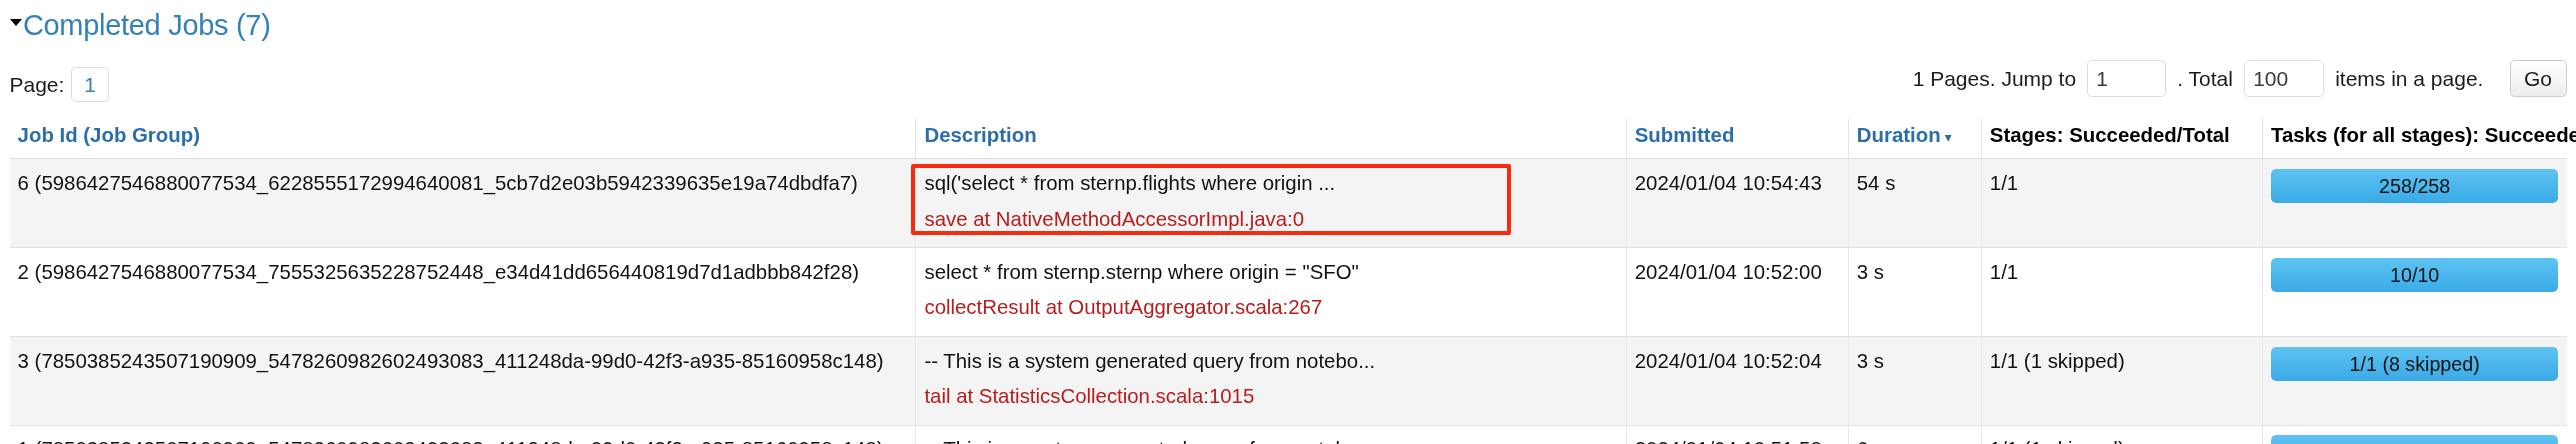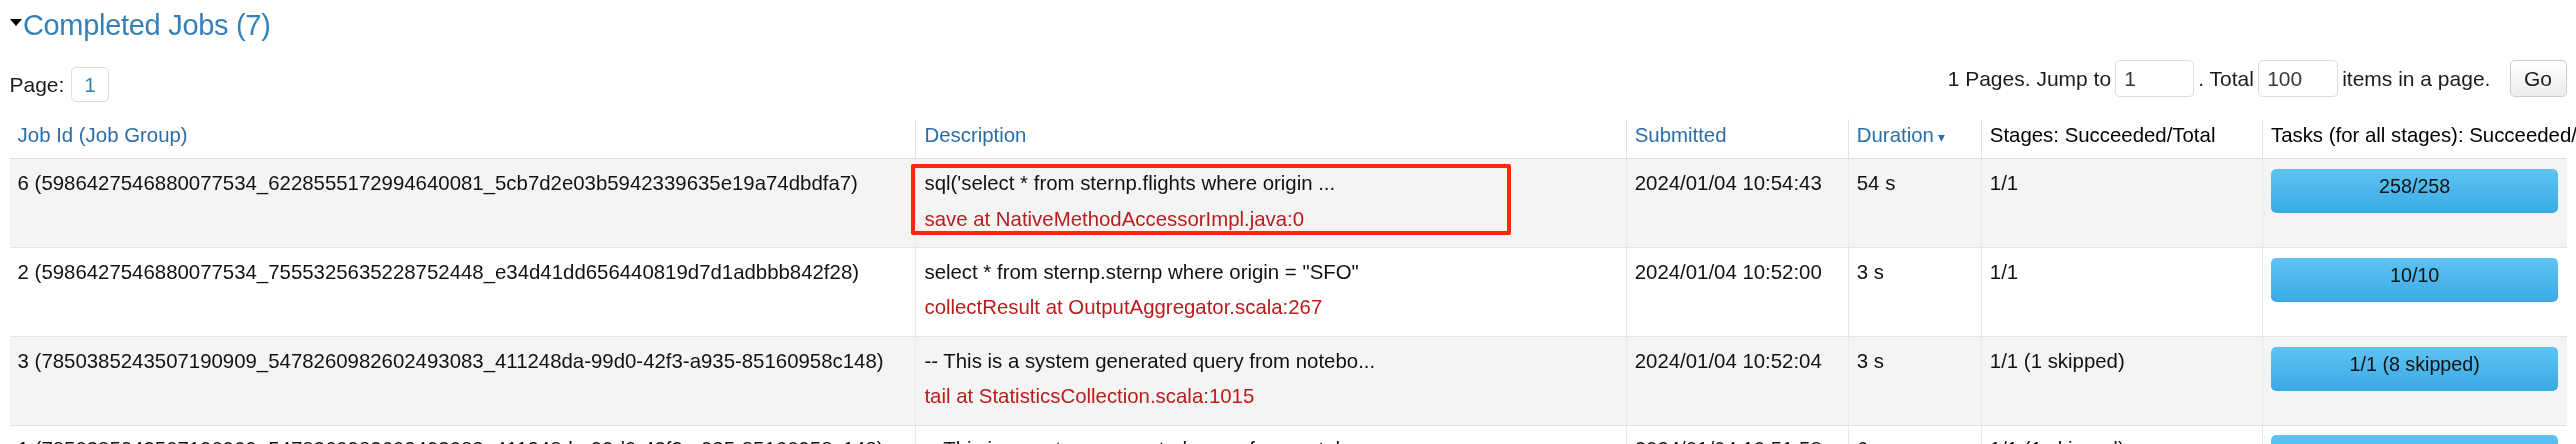--- a/index.html
+++ b/index.html
@@ -87,21 +87,21 @@
     box-sizing: border-box;
   }
 
   .pager-right {
     position: absolute;
     right: 9.5px;
     top: 0;
     display: flex;
     align-items: center;
     white-space: nowrap;
-    gap: 0;
+    gap: 7px;
   }
   .pager-right .txt {
     font-size: 21px;
     color: #1c1c1c;
     line-height: 1;
     padding: 0 4.1px;
   }
   .pager-input {
     width: 79px;
     height: 37px;
@@ -141,21 +141,21 @@
   table.jobs {
     width: 100%;
     border-collapse: collapse;
     table-layout: fixed;
     font-size: 20.4px;
   }
   table.jobs th {
     text-align: left;
     vertical-align: top;
     padding: 5.4px 8.1px 11px 8.1px;
-    font-weight: normal;
+    font-weight: bold;
     font-size: 20.4px;
     color: #000000;
     border-bottom: 1.4px solid #dcdcdc;
     background: #ffffff;
     white-space: nowrap;
     margin-top: 8px;
   }
   table.jobs th.sortable { color: #2b6ea8; }
   table.jobs th .sort-arrow {
     display: inline-block;
@@ -194,21 +194,21 @@
     margin-top: 6.8px;
     color: #b91c1c;
     text-decoration: none;
     cursor: pointer;
   }
 
   
   .progress {
     position: relative;
     width: 100%;
-    height: 44px;
+    height: 34px;
     border-radius: 4.8px;
     background: #ededed;
     overflow: hidden;
   }
   .progress .fill {
     position: absolute;
     left: 0; top: 0; bottom: 0;
     background: linear-gradient(to bottom, #5ec3f2 0%, #3aaae6 100%);
     border-radius: 4.8px;
   }

